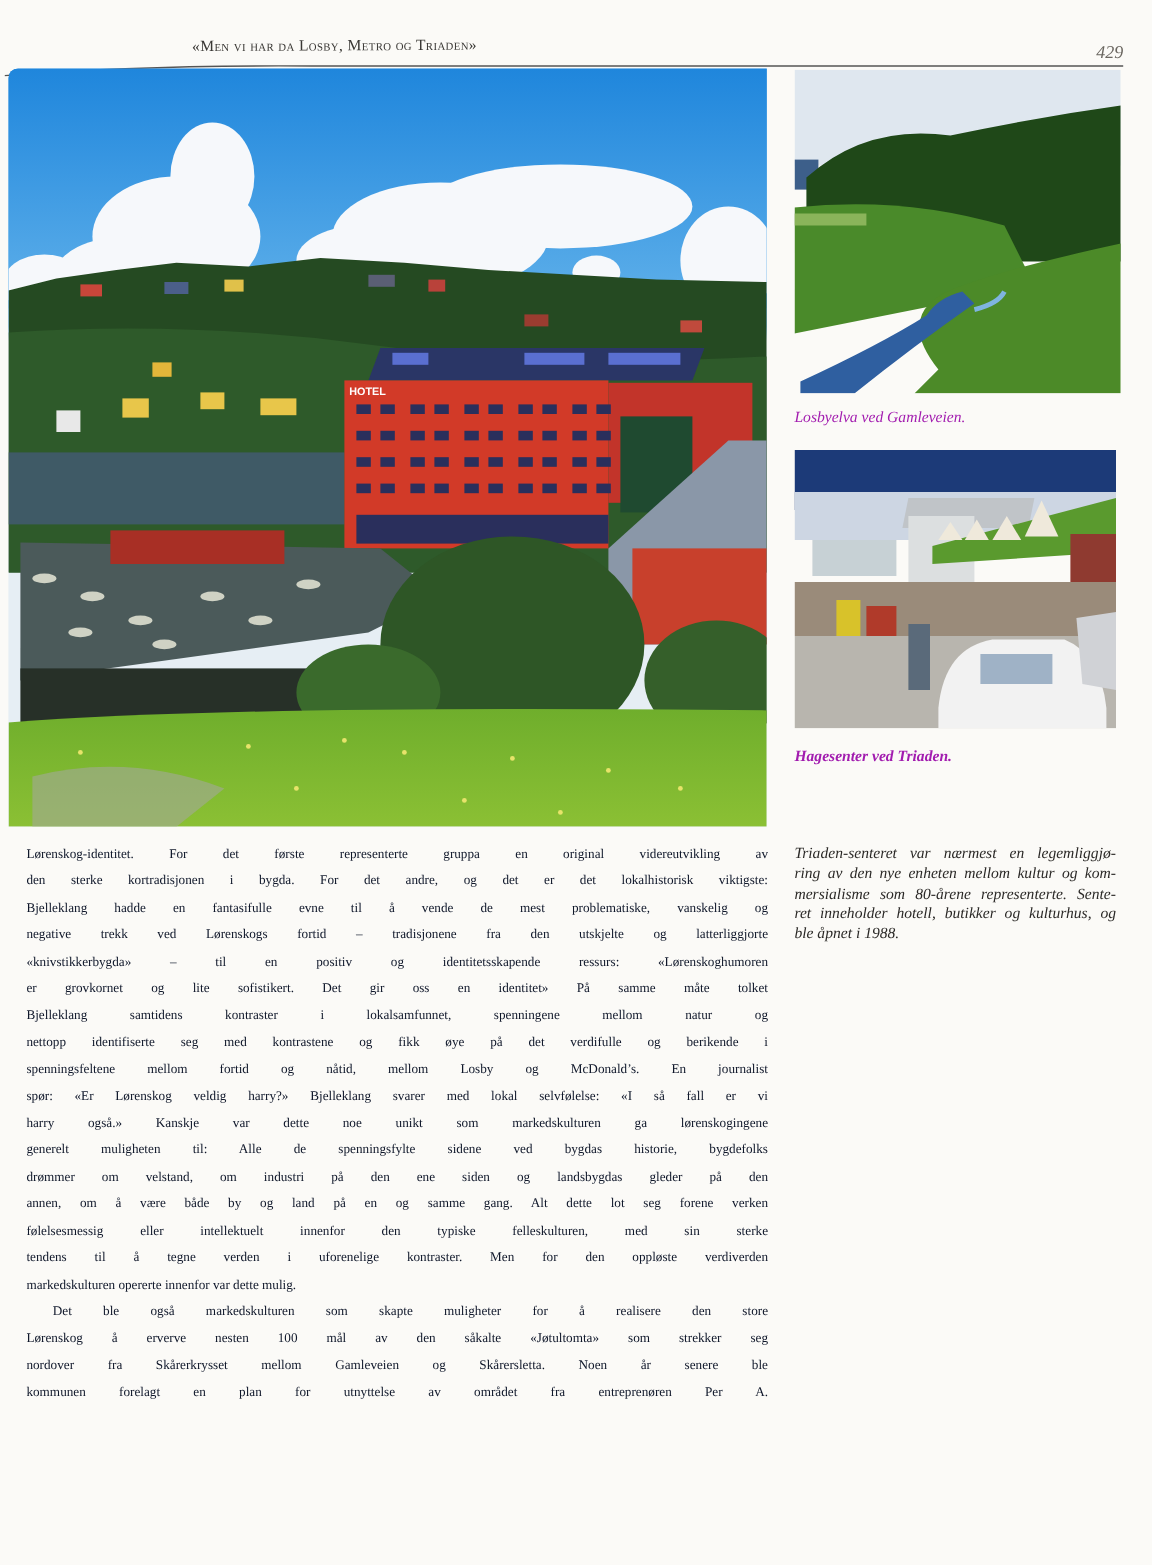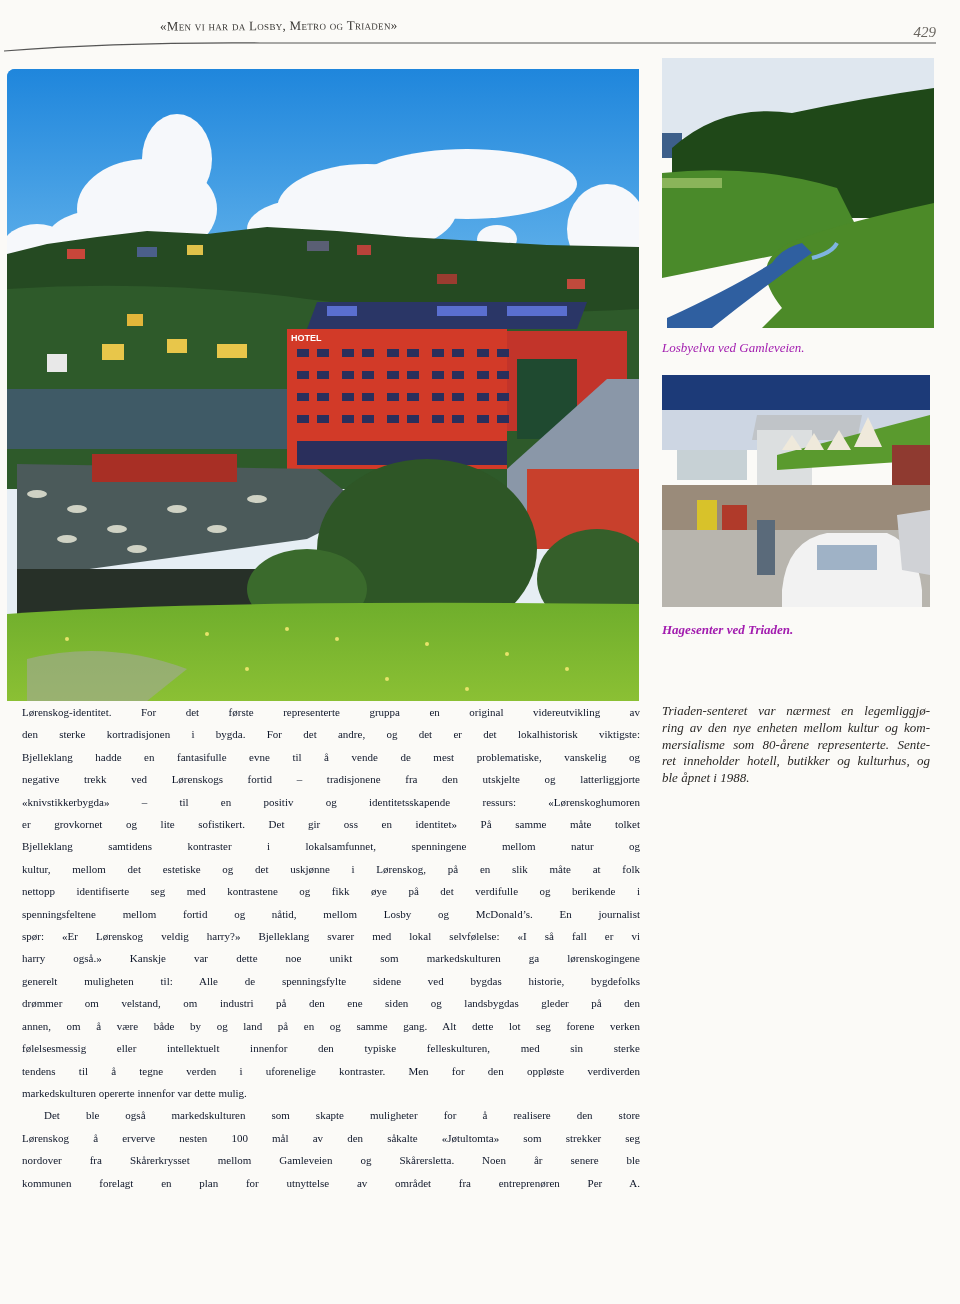--- a/index.html
+++ b/index.html
@@ -4,21 +4,21 @@
   <style>
     html, body { margin:0; padding:0; }
     body {
       width:960px; height:1304px; overflow:hidden;
       background:#fbfaf7;
       font-family:"DejaVu Serif", "Liberation Serif", serif;
       color:#1e1c1a;
       position:relative;
     }
     .header {
-      position:absolute; left:0; top:4px; width:960px; height:50px;
+      position:absolute; left:0; top:16px; width:960px; height:50px;
     }
     .running-head {
       position:absolute; left:160px; top:14px;
       font-size:13px; letter-spacing:0.3px; color:#3a3835;
       font-variant:small-caps;
       font-family:"Liberation Serif", serif;
       transform:rotate(-0.3deg);
     }
     .page-number {
       position:absolute; right:24px; top:20px;
@@ -28,21 +28,20 @@
     }
     .rule {
       position:absolute; left:0; top:34px; width:940px; height:14px;
     }
 
     
     .main-photo {
       position:absolute; left:7px; top:57px; width:632px; height:632px;
       overflow:hidden; border-radius:8px 0 0 0;
       background:linear-gradient(180deg,#2c8ee0 0%,#3f9fe6 22%,#6ab4ea 34%,#e6eef4 36%);
-      margin-top:12px;
     }
     .main-photo svg { position:absolute; left:0; top:0; }
 
     .thumb1 {
       position:absolute; left:662px; top:58px; width:272px; height:270px; overflow:hidden;
     }
     .thumb2 {
       position:absolute; left:662px; top:375px; width:268px; height:232px; overflow:hidden;
     }
     .caption {
@@ -273,21 +272,20 @@
 </div>
 
 <div class="body-text">
   <span class="line">Lørenskog-identitet. For det første representerte gruppa en original videreutvikling av</span>
   <span class="line">den sterke kortradisjonen i bygda. For det andre, og det er det lokalhistorisk viktigste:</span>
   <span class="line">Bjelleklang hadde en fantasifulle evne til å vende de mest problematiske, vanskelig og</span>
   <span class="line">negative trekk ved Lørenskogs fortid – tradisjonene fra den utskjelte og latterliggjorte</span>
   <span class="line">«knivstikkerbygda» – til en positiv og identitetsskapende ressurs: «Lørenskoghumoren</span>
   <span class="line">er grovkornet og lite sofistikert. Det gir oss en identitet» På samme måte tolket</span>
   <span class="line">Bjelleklang samtidens kontraster i lokalsamfunnet, spenningene mellom natur og</span>
-  <span class="line">kultur, mellom det estetiske og det uskjønne i Lørenskog, på en slik måte at folk</span>
   <span class="line">nettopp identifiserte seg med kontrastene og fikk øye på det verdifulle og berikende i</span>
   <span class="line">spenningsfeltene mellom fortid og nåtid, mellom Losby og McDonald’s. En journalist</span>
   <span class="line">spør: «Er Lørenskog veldig harry?» Bjelleklang svarer med lokal selvfølelse: «I så fall er vi</span>
   <span class="line">harry også.» Kanskje var dette noe unikt som markedskulturen ga lørenskogingene</span>
   <span class="line">generelt muligheten til: Alle de spenningsfylte sidene ved bygdas historie, bygdefolks</span>
   <span class="line">drømmer om velstand, om industri på den ene siden og landsbygdas gleder på den</span>
   <span class="line">annen, om å være både by og land på en og samme gang. Alt dette lot seg forene verken</span>
   <span class="line">følelsesmessig eller intellektuelt innenfor den typiske felleskulturen, med sin sterke</span>
   <span class="line">tendens til å tegne verden i uforenelige kontraster. Men for den oppløste verdiverden</span>
   <span class="line last">markedskulturen opererte innenfor var dette mulig.</span>

